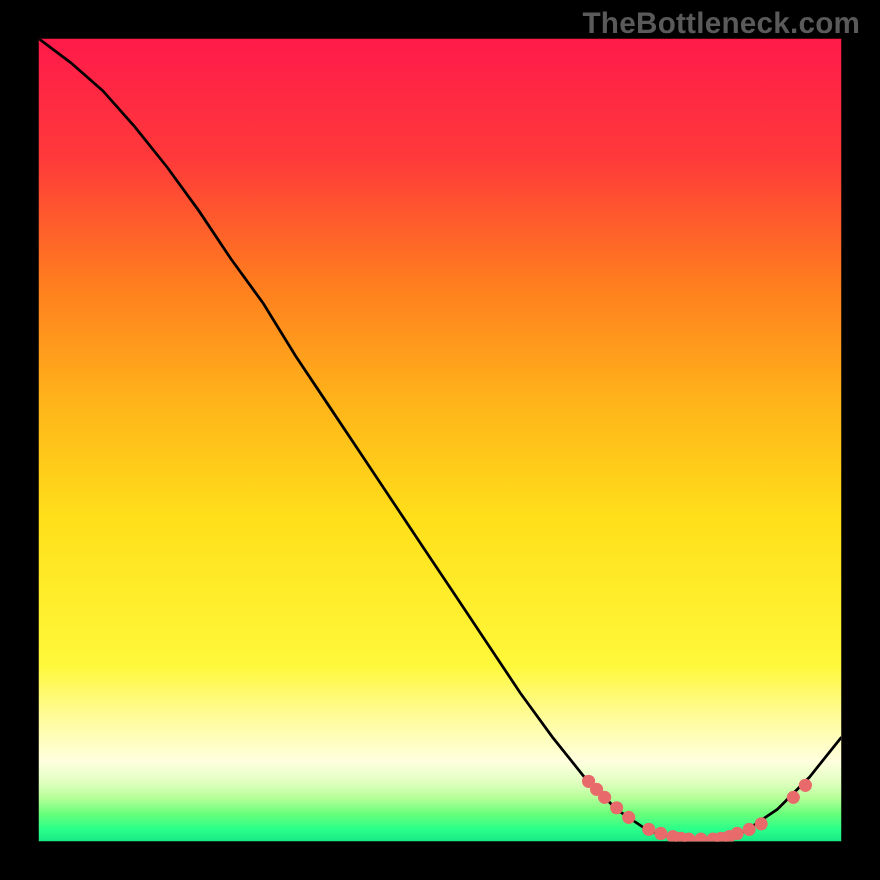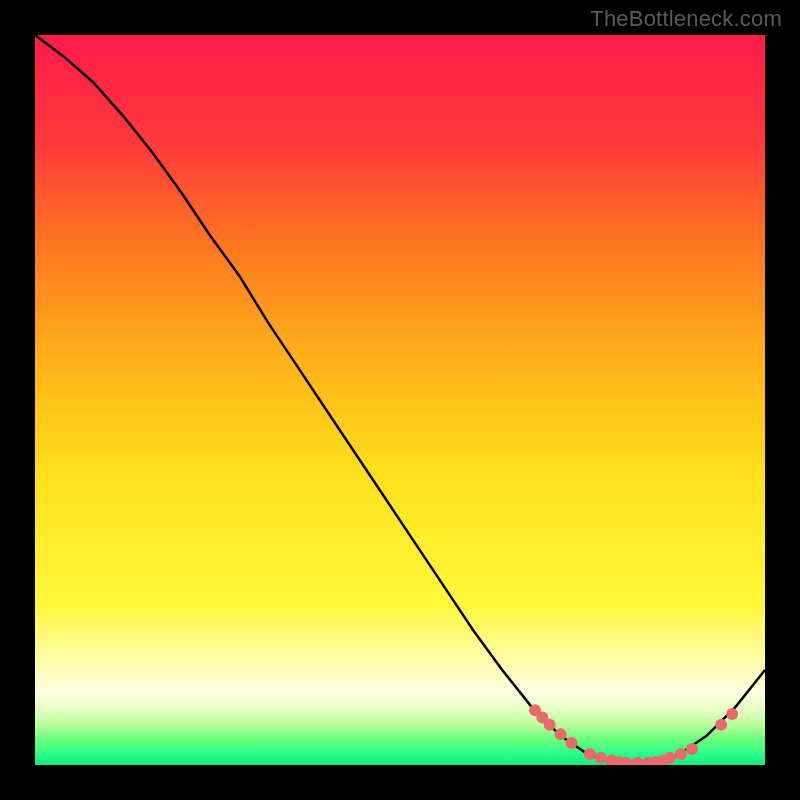--- a/index.html
+++ b/index.html
@@ -9,22 +9,22 @@
     background: #000;
     position: relative;
     font-family: Arial, sans-serif;
     overflow: hidden;
   }
   .watermark {
     position: absolute;
     top: 6px;
     right: 18px;
     color: #5a5a5a;
-    font-size: 22px;
-    font-weight: 400;
+    font-size: 27px;
+    font-weight: 700;
     z-index: 10;
     letter-spacing: 0.2px;
   }
   .plot-area {
     position: absolute;
     left: 35px;
     top: 35px;
     width: 730px;
     height: 730px;
   }

